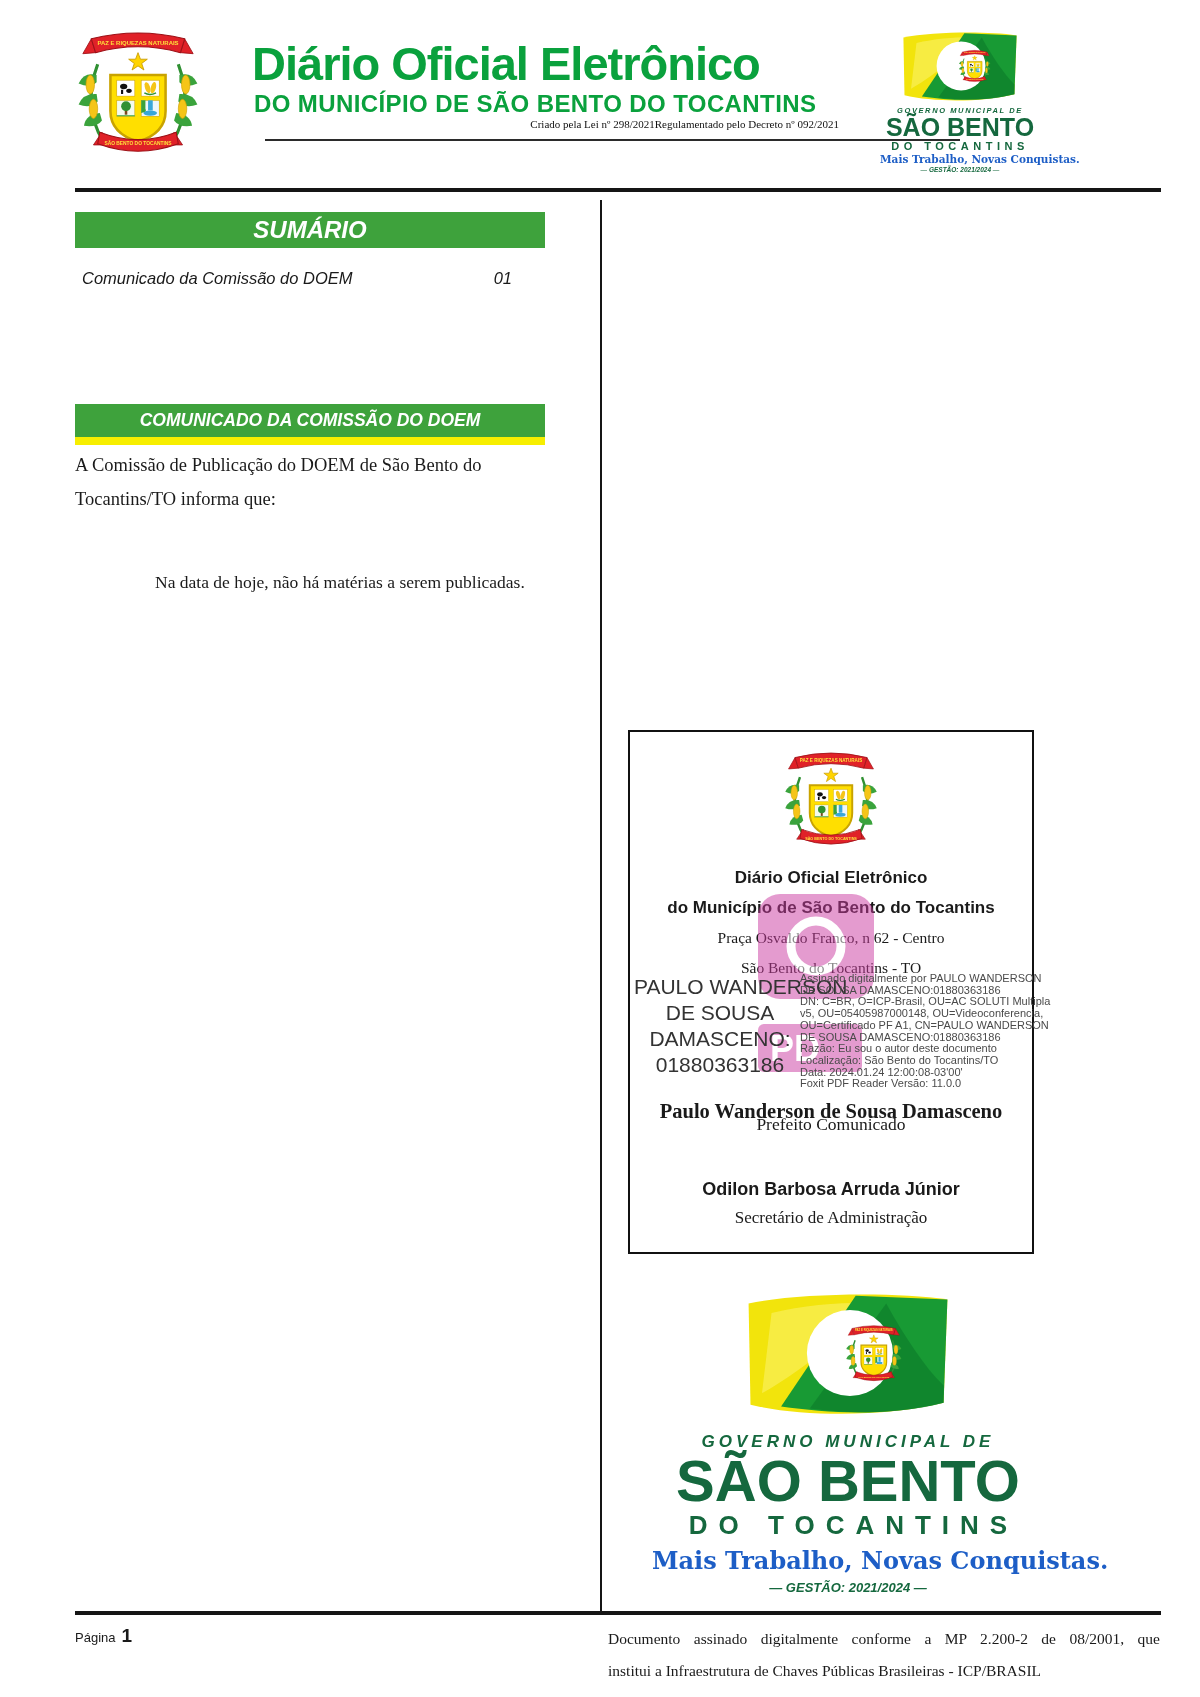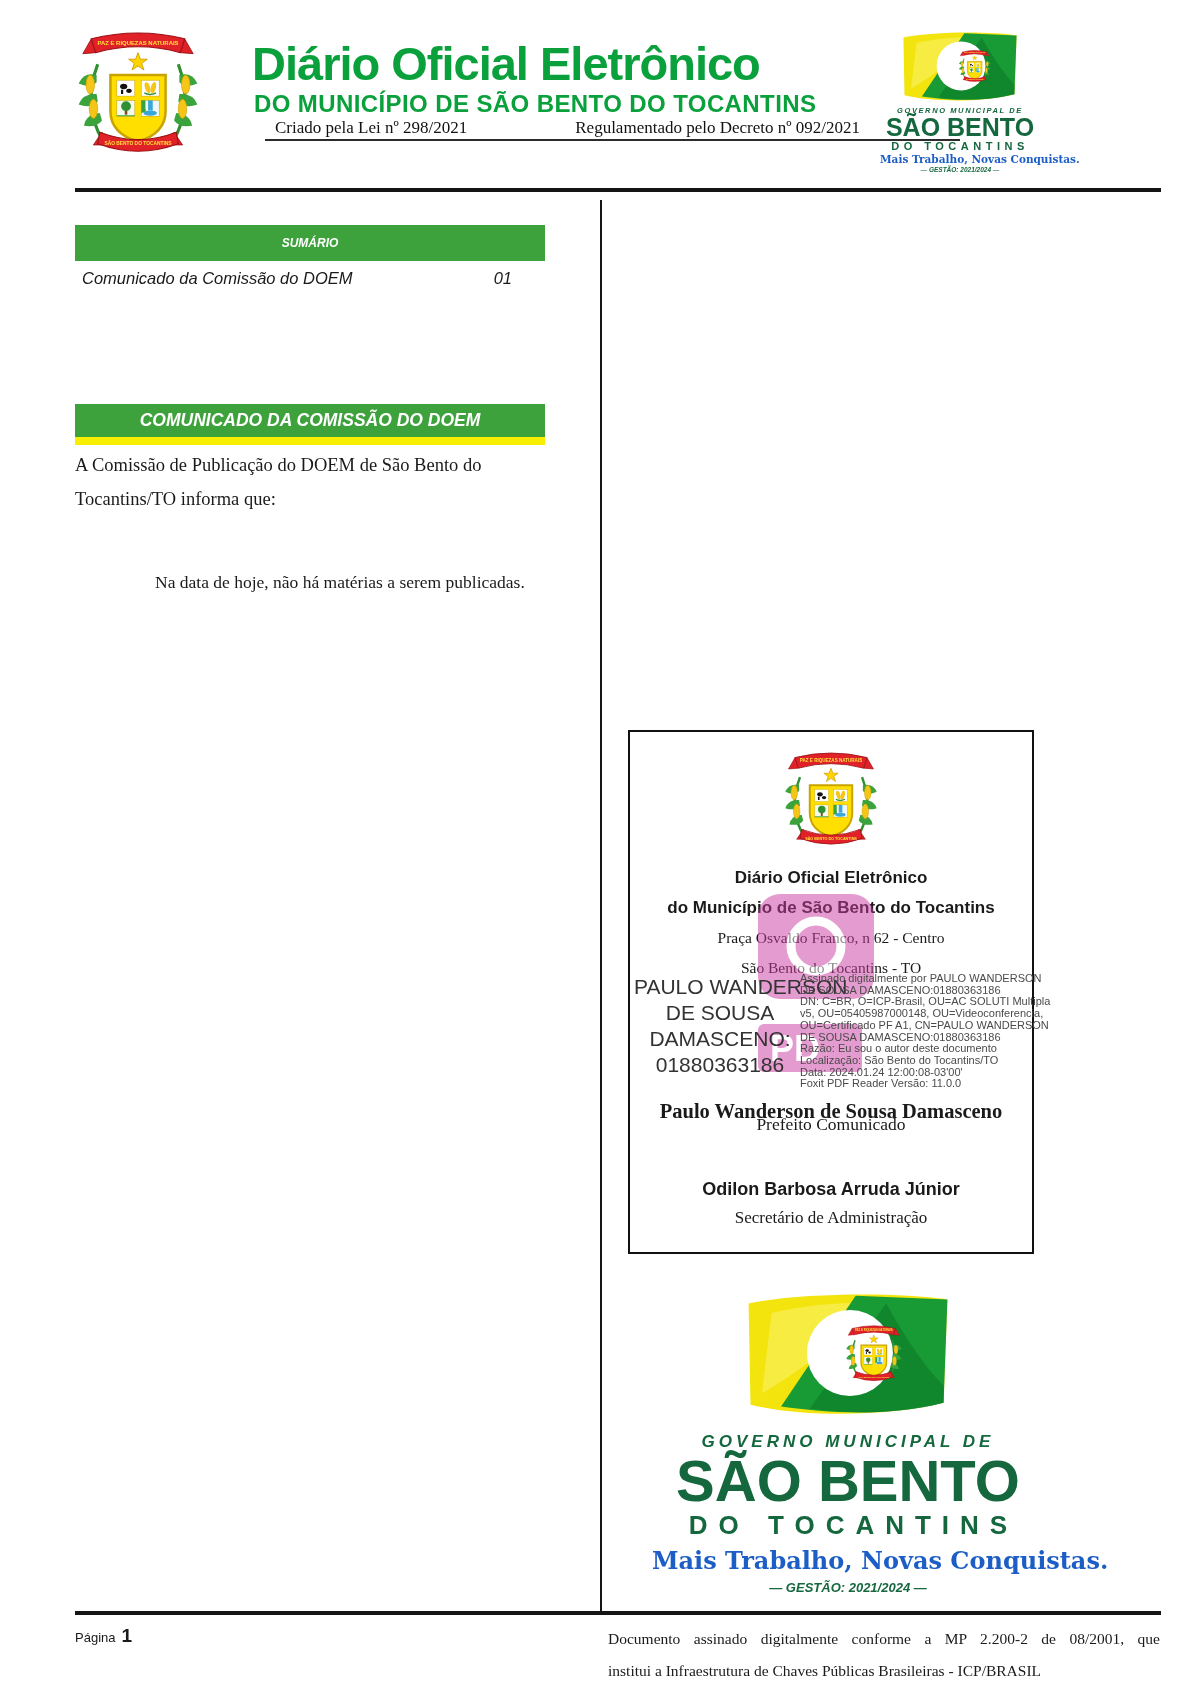--- a/index.html
+++ b/index.html
@@ -6,22 +6,22 @@
   #page{position:relative;width:1200px;height:1697px;background:#ffffff;margin:0 auto;
         font-family:"Liberation Serif",serif;color:#1a1a1a;overflow:hidden;}
   .abs{position:absolute;box-sizing:border-box;}
 
   
   .header-arms{left:70px;top:24px;width:136px;height:140px;}
   .masthead-title{left:252px;top:36px;width:620px;font-family:"Liberation Sans",sans-serif;
     font-weight:900;font-size:47px;letter-spacing:-1px;color:#0aa13d;white-space:nowrap;}
   .masthead-sub{left:254px;top:90px;width:620px;font-family:"Liberation Sans",sans-serif;
     font-weight:900;font-size:24px;letter-spacing:.4px;color:#0aa13d;white-space:nowrap;}
-  .meta-row{left:275px;top:118px;width:585px;display:flex;justify-content:space-between;
-    font-size:17px;color:#111;}
+  .meta-row{left:254px;top:118px;width:585px;display:flex;justify-content:flex-end;
+    font-size:11px;color:#111;}
   .meta-rule{left:265px;top:139px;width:695px;height:2px;background:#2b2b2b;}
   .dateline{left:80px;top:160px;width:885px;text-align:center;font-size:17px;color:#111;}
   .rule-thick{left:75px;top:188px;width:1086px;height:4px;background:#151515;}
   .v-divider{left:600px;top:200px;width:2px;height:1411px;background:#151515;}
 
   
   .logo{text-align:center;}
   .lg-flag{display:block;margin:0 auto;}
   .lg-gov{color:#15683e;font-weight:800;font-style:italic;font-family:"Liberation Sans",sans-serif;white-space:nowrap;}
   .lg-name{color:#15683e;font-weight:900;font-family:"Liberation Sans",sans-serif;line-height:1.0;white-space:nowrap;}
@@ -39,21 +39,21 @@
   .logo-large .lg-flag{width:218px;height:130px;}
   .logo-large .lg-gov{font-size:17px;letter-spacing:4px;margin-top:12px;}
   .logo-large .lg-name{font-size:58px;}
   .logo-large .lg-sub{font-size:26px;letter-spacing:11px;text-indent:11px;}
   .logo-large .lg-slogan{font-size:24px;margin-top:5px;}
   .logo-large .lg-gestao{font-size:13px;margin-top:5px;}
 
   
   .bar{background:#3ea23c;color:#ffffff;font-family:"Liberation Sans",sans-serif;
     font-weight:800;font-style:italic;display:flex;align-items:center;justify-content:center;}
-  .summary-bar{left:75px;top:225px;width:470px;height:36px;font-size:12px;}
+  .summary-bar{left:75px;top:212px;width:470px;height:36px;font-size:24px;}
   .summary-row{left:82px;top:269px;width:430px;display:flex;justify-content:space-between;
     font-family:"Liberation Sans",sans-serif;font-style:italic;font-size:16.5px;color:#1a1a1a;}
   .notice-bar{left:75px;top:404px;width:470px;height:33px;font-size:17.5px;}
   .notice-strip{left:75px;top:437px;width:470px;height:8px;background:#f7ee00;}
   .notice-par{left:75px;top:448px;width:450px;font-size:18.5px;line-height:1.85;}
   .notice-body{left:155px;top:572px;font-size:17.5px;white-space:nowrap;}
 
   
   .sigbox{left:628px;top:730px;width:406px;height:524px;border:2px solid #111;}
   .sigbox .abs{position:absolute;}

